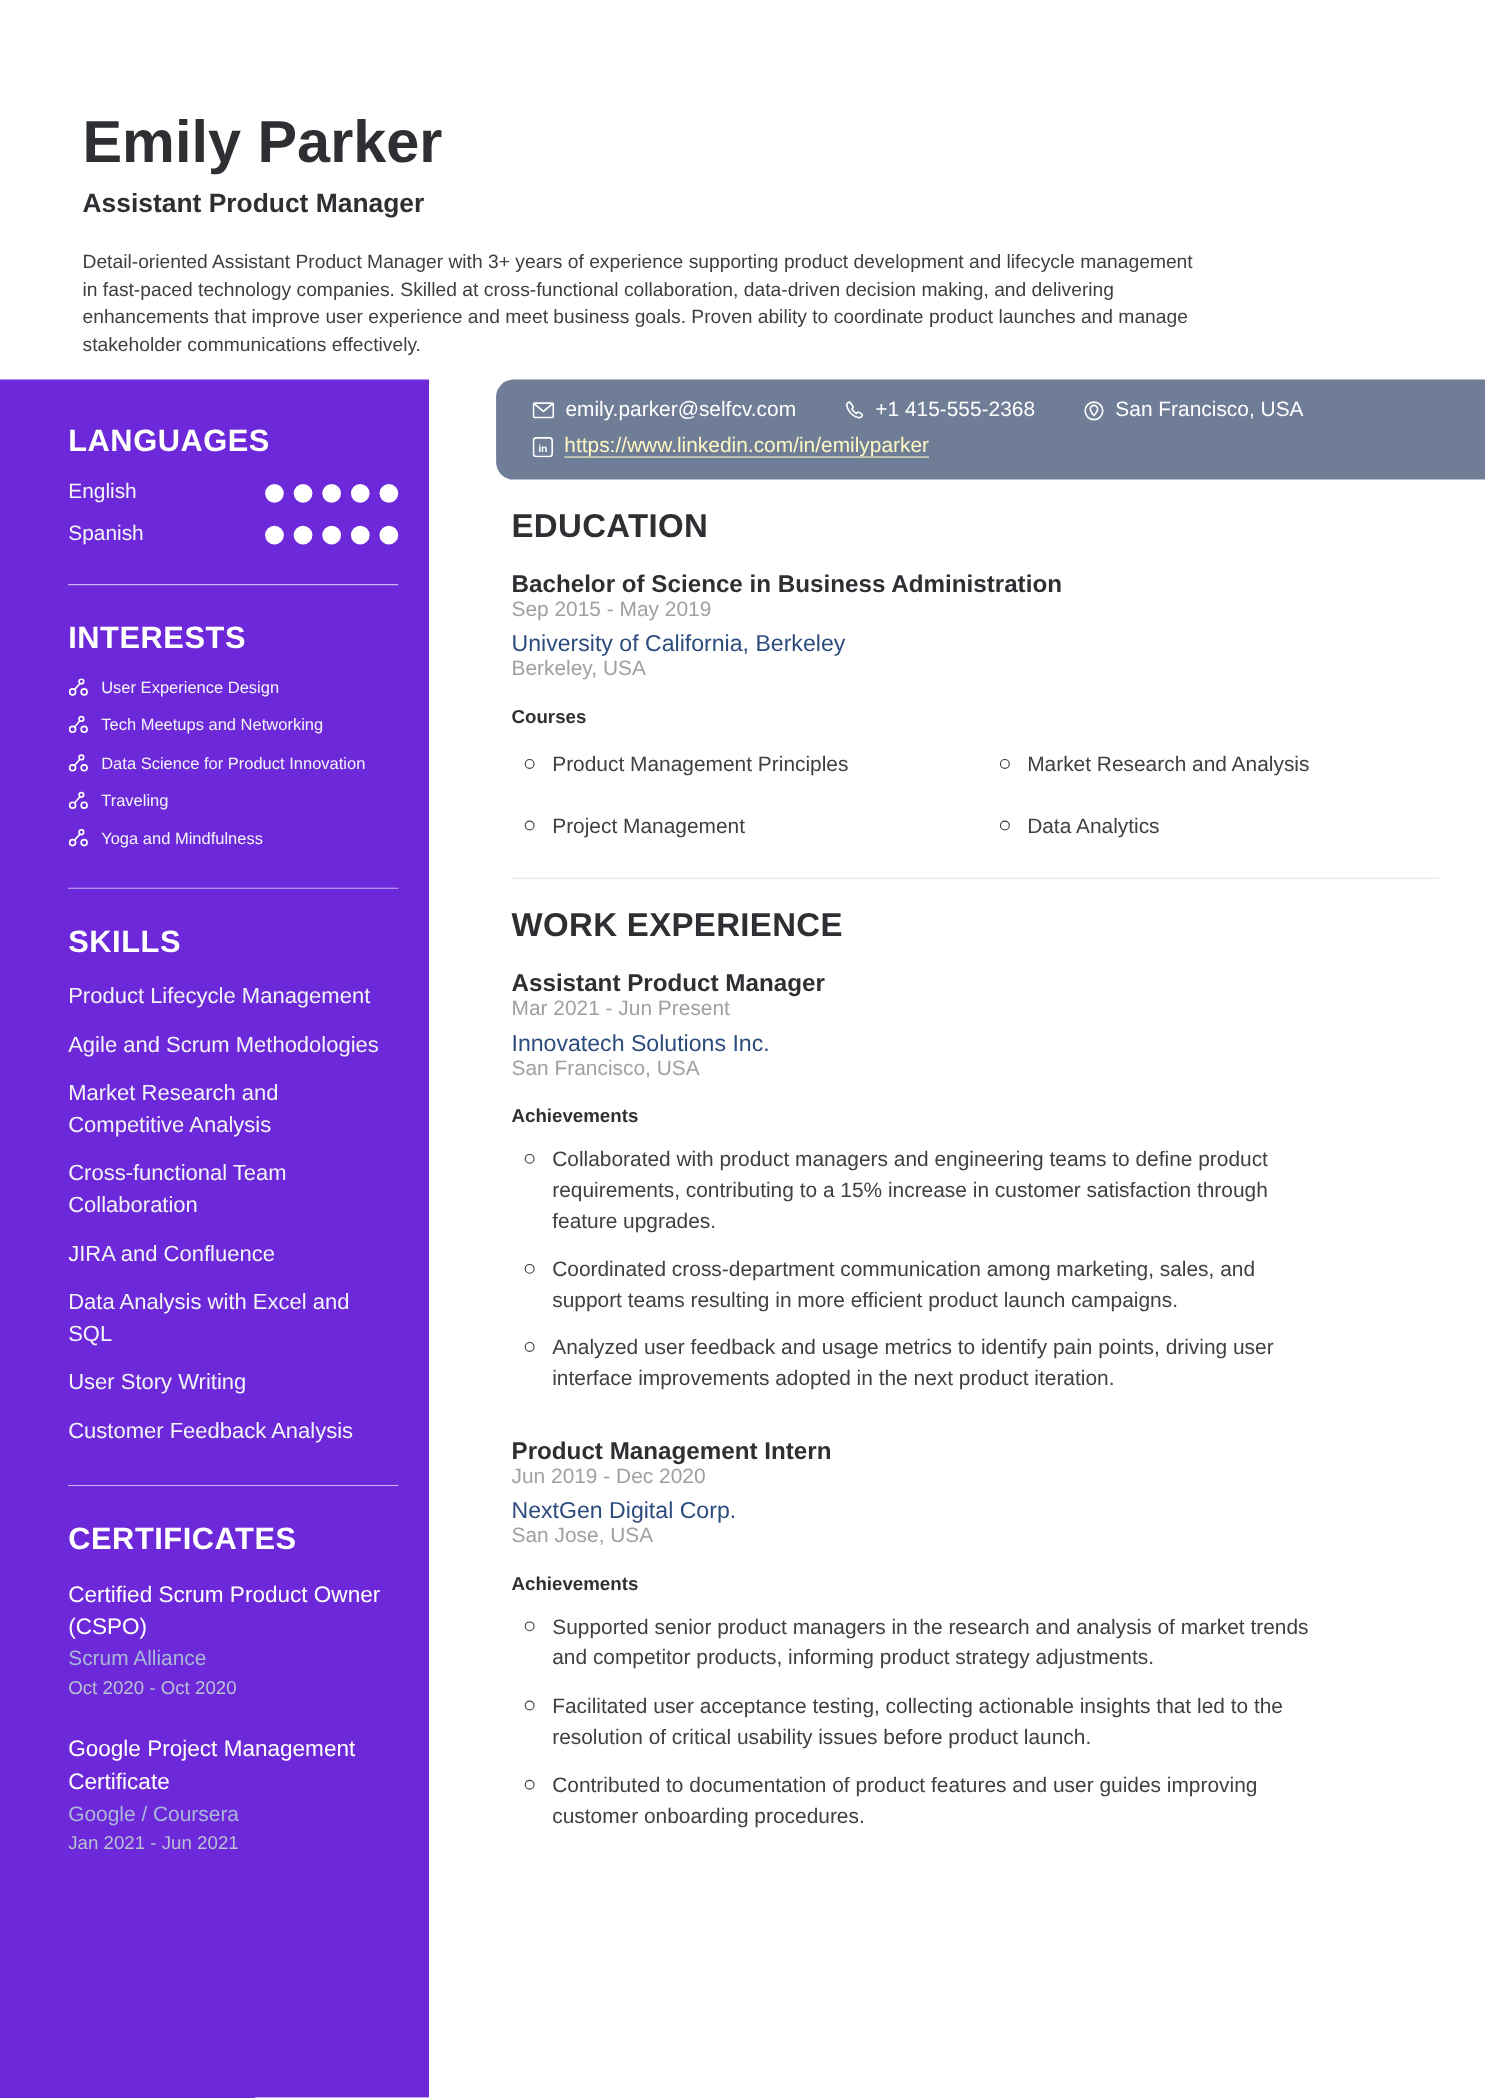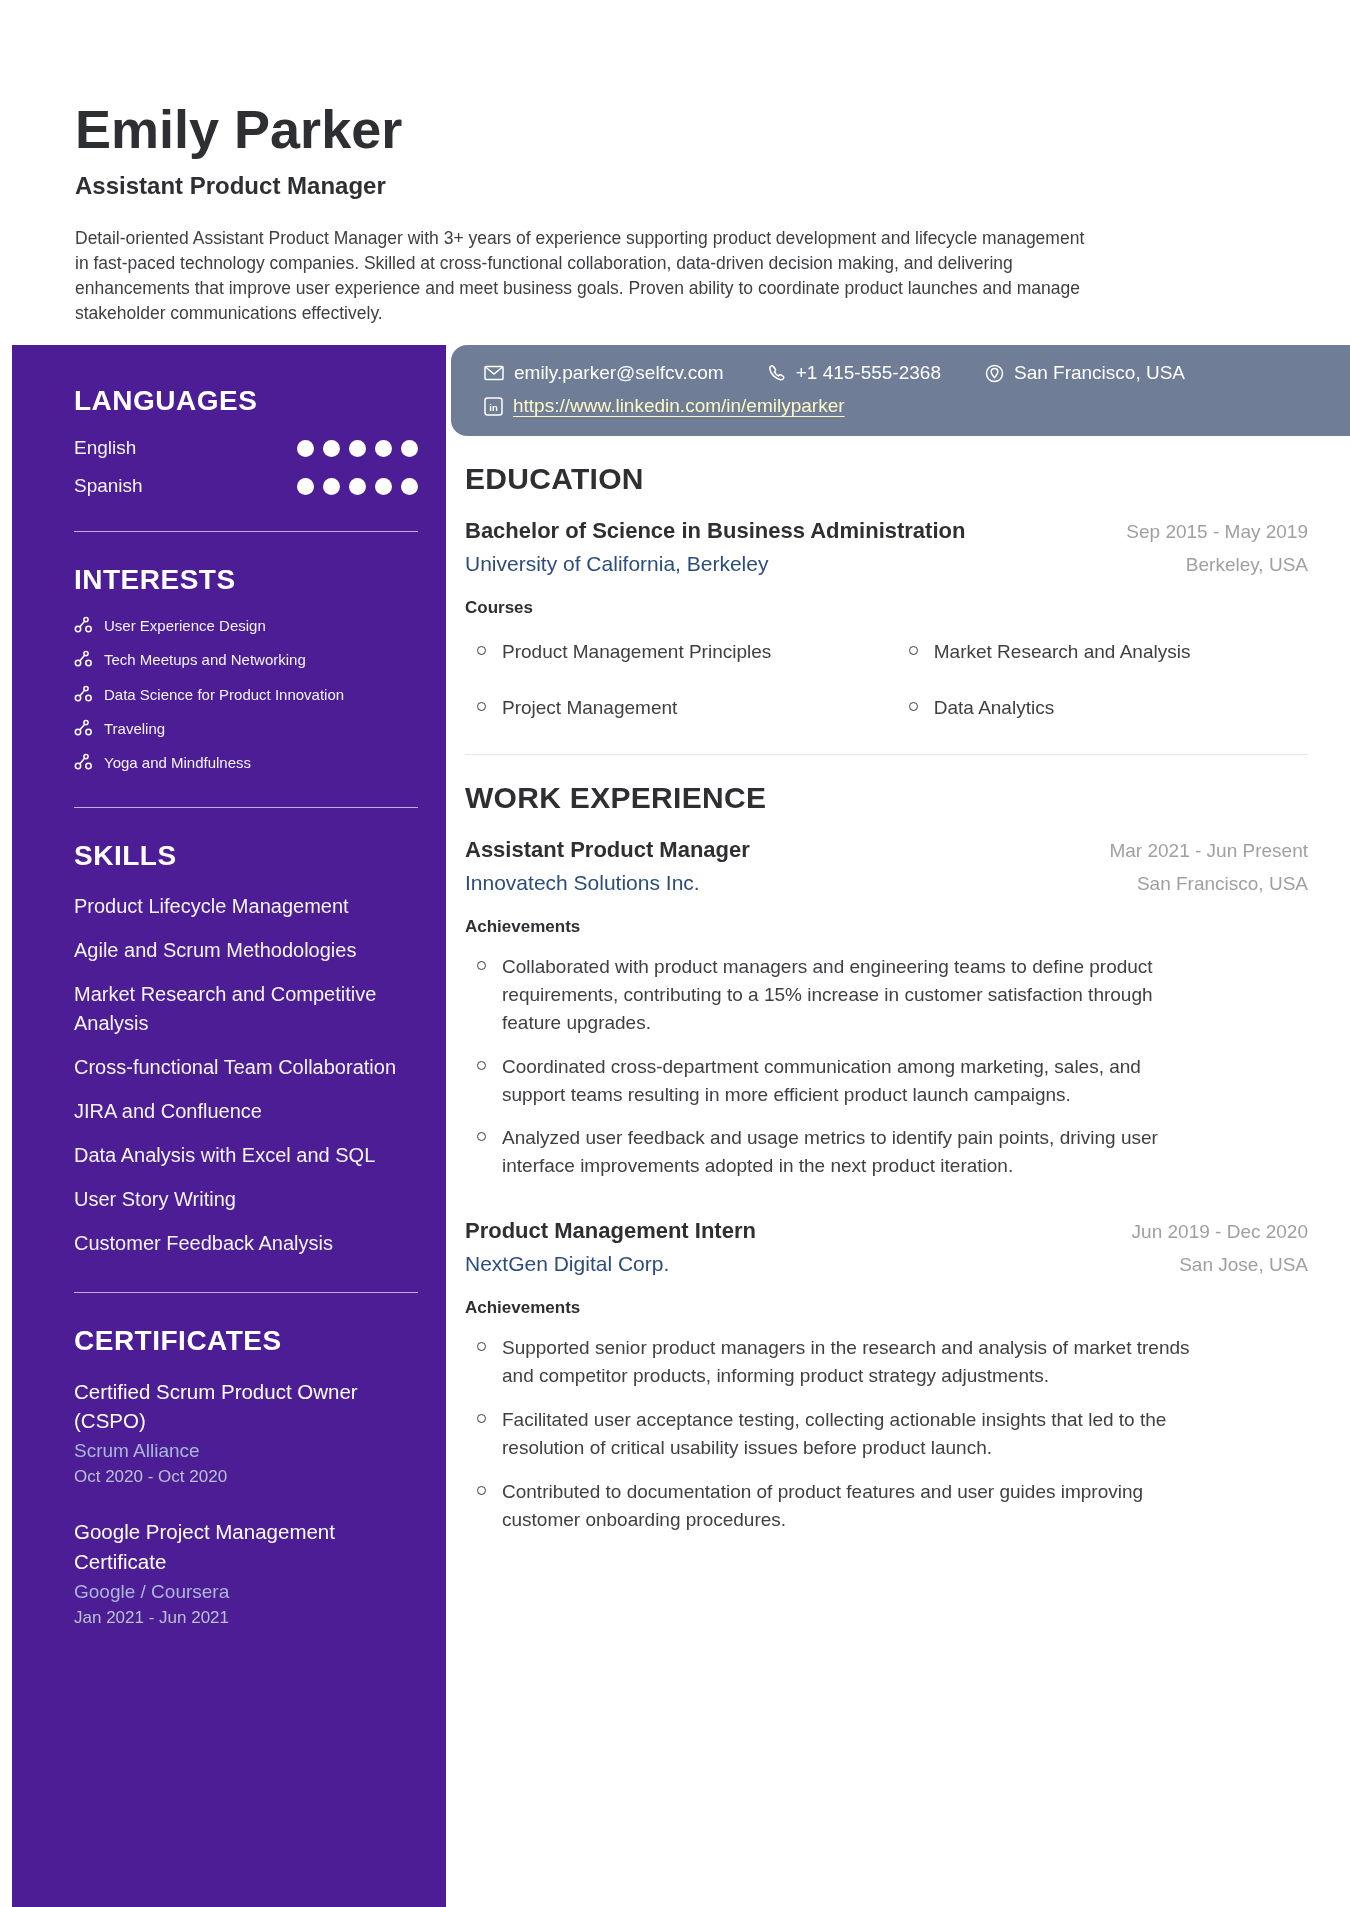--- a/index.html
+++ b/index.html
@@ -10,22 +10,22 @@
   }
 
   
   .header { padding:76px 80px 0 75px;margin-top:22px; }
   .name { font-size:54px; font-weight:bold; color:#2e2f33; letter-spacing:0px; }
   .job-title { font-size:24px; font-weight:bold; color:#2e2f33; margin-top:12px; }
   .summary { font-size:17.5px; line-height:1.42; color:#3e3f42; margin-top:26px; max-width:1010px; }
 
   
   .sidebar {
-    position:absolute; left:12px; top:345px; bottom:0; width:434px;
-    background:#4c1d95; color:#f2f4f8; padding:40px 28px 0 62px;
+    position:absolute; left:0; top:345px; bottom:0; width:390px;
+    background:#6d28d9; color:#f2f4f8; padding:40px 28px 0 62px;
   }
   .side-heading { font-size:28px; font-weight:bold; color:#ffffff; letter-spacing:0.5px; margin-bottom:20px; }
   .lang-row { display:flex; align-items:center; justify-content:space-between; margin-bottom:16px; }
   .lang-label { font-size:19px; color:#f2f4f8; }
   .dots { display:flex; gap:9px; }
   .dot { width:17px; height:17px; border-radius:50%; background:#ffffff; display:inline-block; }
   .side-divider { border:none; border-top:1.5px solid rgba(255,255,255,0.65); margin:34px 0 32px 0; }
   .interest-item { display:flex; align-items:flex-start; gap:11px; margin-bottom:14px; font-size:15px; line-height:1.35; }
   .interest-item svg { flex:0 0 auto; }
   .skill-item { font-size:20px; line-height:1.45; margin-bottom:15px; color:#f2f4f8; }
@@ -42,21 +42,21 @@
   }
   .contact-row { display:flex; align-items:center; gap:44px; }
   .contact-row + .contact-row { margin-top:11px; }
   .contact-item { display:flex; align-items:center; gap:10px; font-size:19px; }
   .contact-item svg { flex:0 0 auto; }
   .contact-link { color:#fef9c3; text-decoration:underline; text-underline-offset:4px; }
 
   .content { padding:26px 42px 0 43px; }
   .section-heading { font-size:30px; font-weight:bold; color:#2e2f33; letter-spacing:0.3px; }
   .entry { margin-top:22px; }
-  .entry-row { display:flex; justify-content:space-between; align-items:baseline; }
+  .entry-row { display:flex; justify-content:space-between; align-items:baseline;flex-direction:column; }
   .entry-title { font-size:22px; font-weight:bold; color:#2e2f33; }
   .entry-org { font-size:21px; color:#2d4c7e; margin-top:8px; }
   .entry-date, .entry-loc { font-size:19px; color:#9fa0a4; white-space:nowrap; }
   .sub-label { font-size:17px; font-weight:bold; color:#2e2f33; margin-top:22px; }
   .courses-grid { display:grid; grid-template-columns:1.05fr 1fr; row-gap:28px; margin-top:20px; }
   .bullet-item { display:flex; gap:16px; font-size:19px; line-height:1.47; color:#3f4043; }
   .bullet-item::before {
     content:''; flex:0 0 auto; width:7px; height:7px; margin-top:8px; margin-left:12px;
     border:1.7px solid #3a3b3e; border-radius:50%;
   }

